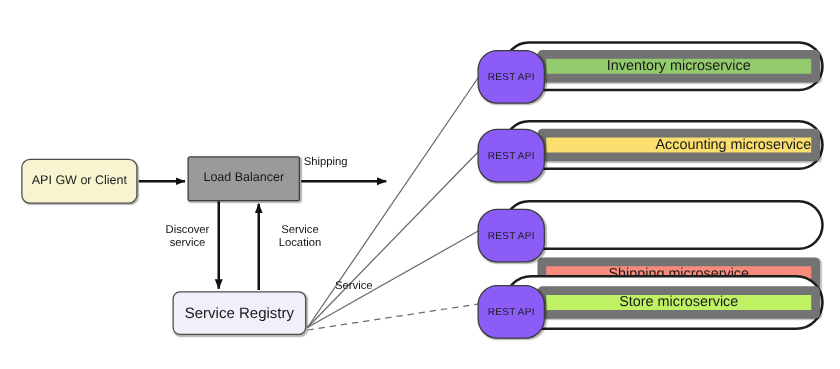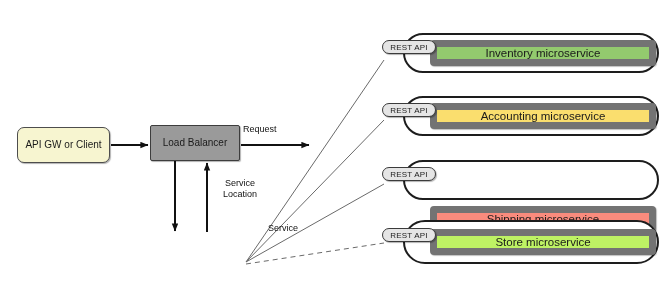--- a/index.html
+++ b/index.html
@@ -99,23 +99,23 @@
     align-items: center;
     justify-content: center;
     font-size: 11.5px;
     color: #1a1a1a;
     box-shadow: 1px 1px 1px rgba(0,0,0,0.25);
   }
   .rest-api-capsule {
     position: absolute;
     left: 0;
     width: 54px;
-    height: 14px;
-    box-sizing: border-box;
-    background: #e5e5e5;
+    height: 43px;
+    box-sizing: border-box;
+    background: #8b5cf6;
     border: 1px solid #3b3b3b;
     border-radius: 16px;
     display: flex;
     align-items: center;
     justify-content: center;
     font-size: 8px;
     color: #1a1a1a;
     letter-spacing: 0.2px;
     box-shadow: 1px 1px 1px rgba(0,0,0,0.30);
     z-index: 4;
@@ -148,42 +148,47 @@
   </svg>
 
   <div class="node" id="api-gw-node" style="background: rgb(247, 245, 208);">
     <span>API GW or Client</span>
   </div>
 
   <div class="node" id="load-balancer-node" style="background: rgb(154, 154, 154);">
     <span>Load Balancer</span>
   </div>
 
-
-  <div class="edge-label" id="label-request">Request</div>
-
+  <div class="node" id="service-registry-node" style="background: rgb(241, 240, 250);">
+    <span>Service Registry</span>
+  </div>
+
+  <div class="edge-label" id="label-request">Shipping</div>
+
+  <div class="edge-label" id="label-discover">Discover
+service</div>
 
   <div class="edge-label" id="label-servloc">Service
 Location</div>
 
   <div class="edge-label" id="label-publish">Service</div>
 
   <div class="ms-row" id="ms-row-0" style="top:33px;height:40px;">
     <div class="ms-outer" style="top:0;height:40px;"></div>
     <div class="ms-inner" id="ms-inner-0" style="top: 7px; height: 26px; background: rgb(147, 202, 110);">
       <span>Inventory microservice</span>
     </div>
     <div class="rest-api-capsule" style="top:7px;">
       <span>REST API</span>
     </div>
   </div>
 
   <div class="ms-row" id="ms-row-1" style="top:96px;height:40px;">
     <div class="ms-outer" style="top:0;height:40px;"></div>
-    <div class="ms-inner" id="ms-inner-1" style="top: 7px; height: 26px; background: rgb(250, 222, 110);">
+    <div class="ms-inner" id="ms-inner-1" style="top: 7px; height: 26px; background: rgb(250, 222, 110); justify-content: flex-end;">
       <span>Accounting microservice</span>
     </div>
     <div class="rest-api-capsule" style="top:7px;">
       <span>REST API</span>
     </div>
   </div>
 
   <div class="ms-row" id="ms-row-2" style="top:160px;height:40px;">
     <div class="ms-outer" style="top:0;height:40px;"></div>
     <div class="ms-inner" id="ms-inner-2" style="top: 7px; height: 26px; background: rgb(249, 139, 125); margin-top: 39px;">

